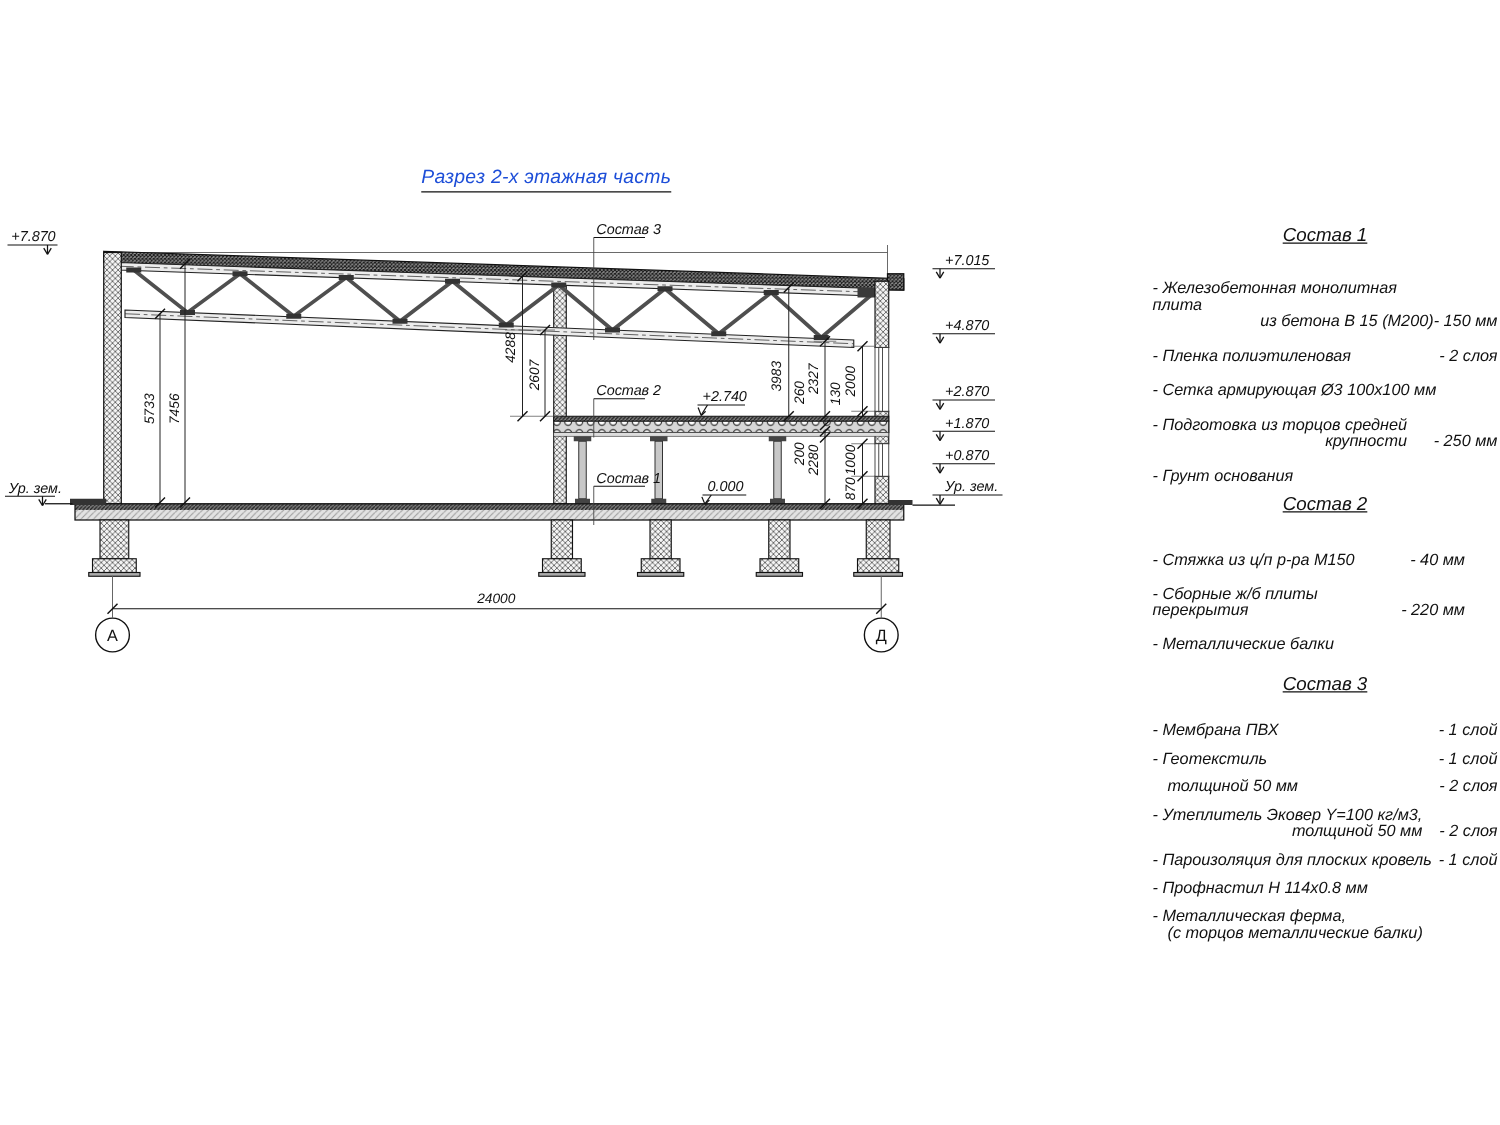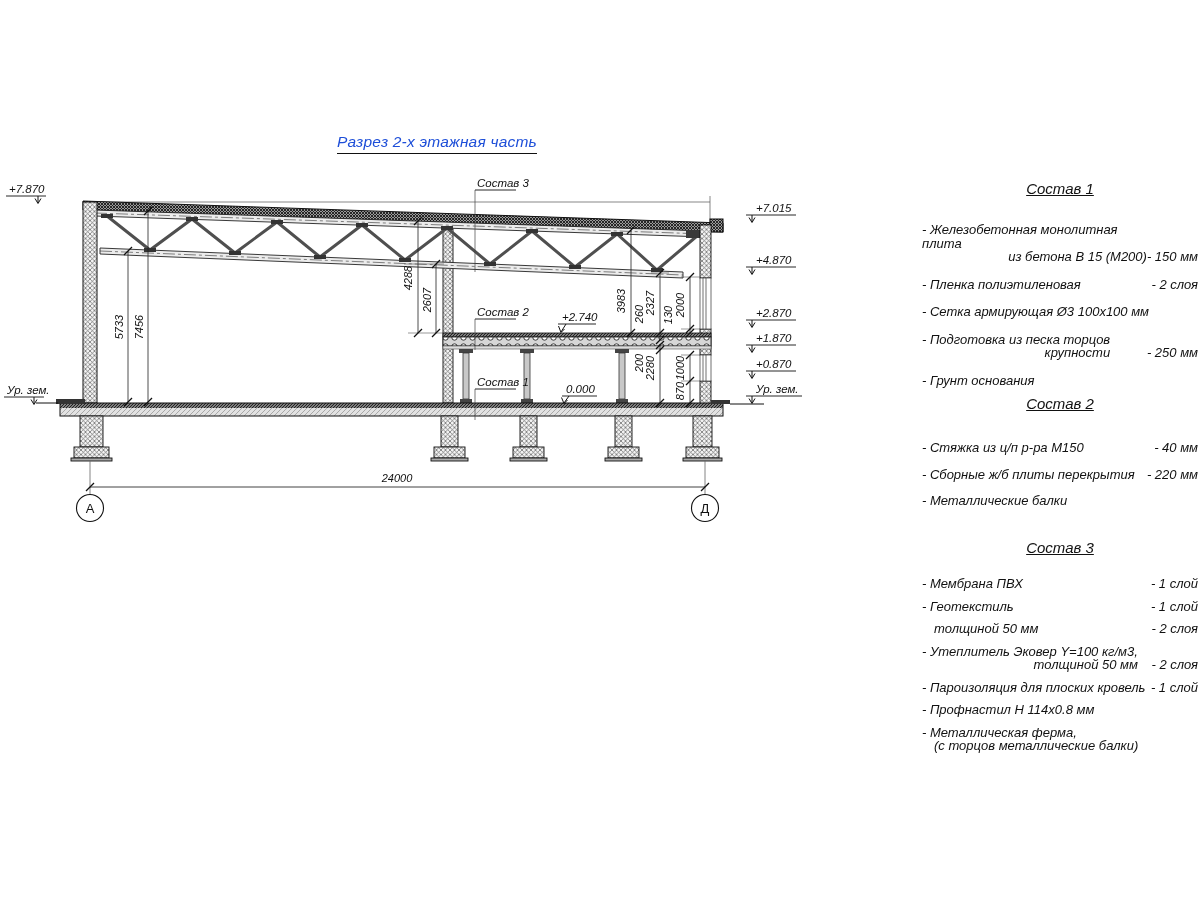--- a/index.html
+++ b/index.html
@@ -12,21 +12,21 @@
   .etxt{font-style:italic;font-size:11.5px;fill:#111;}
   .axtxt{font-size:13px;fill:#111;}
   .legend{position:absolute;left:922px;top:0;width:276px;}
   .leg-sec{position:absolute;left:0;width:276px;font:italic 13px "Liberation Sans",sans-serif;color:#111;}
   .leg-head{text-align:center;font-size:15px;font-style:italic;text-decoration:underline;}
   .s1 .leg-head{margin-bottom:26px}.s2 .leg-head{margin-bottom:29px}.s3 .leg-head{margin-bottom:21px}
   .leg-item{display:flex;justify-content:space-between;align-items:flex-end;line-height:13.5px;}
   .s1 .leg-item{margin-bottom:14px}.s2 .leg-item{margin-bottom:13px}.s3 .leg-item{margin-bottom:9px}
   .leg-text div.l2{padding-left:12px;text-align:right;}
   .leg-val{white-space:nowrap;text-align:right;}
-  .s2 .leg-val{}
+  .s2 .leg-val{margin-right:26px;}
 </style>
 </head>
 <body>
 
 <div class="page">
 
   <div class="title">Разрез 2-х этажная часть</div>
 
   <svg width="1200" height="900" viewBox="0 0 1200 900">
     <defs>
@@ -338,21 +338,21 @@
         <div class="leg-val">-  2 слоя</div>
       </div>
       <div class="leg-item">
         <div class="leg-text">
             <div>- Сетка армирующая Ø3 100х100 мм</div>
           </div>
         <div class="leg-val"></div>
       </div>
       <div class="leg-item">
         <div class="leg-text">
-            <div>- Подготовка из песка торцов</div>
+            <div>- Подготовка из торцов средней</div>
             <div class="l2">крупности</div>
           </div>
         <div class="leg-val">- 250 мм</div>
       </div>
       <div class="leg-item">
         <div class="leg-text">
             <div>- Грунт основания</div>
           </div>
         <div class="leg-val"></div>
       </div>

